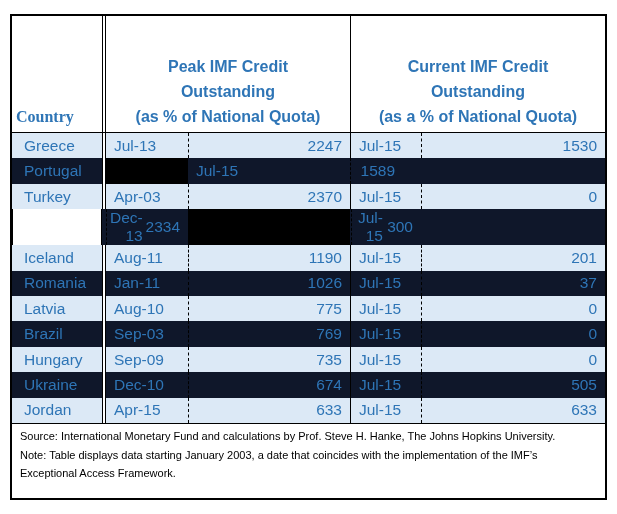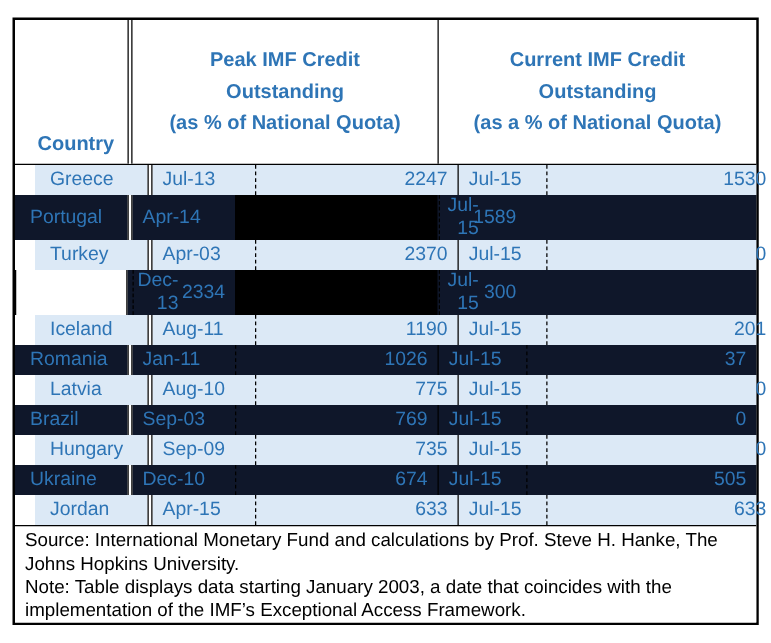--- a/index.html
+++ b/index.html
@@ -41,26 +41,27 @@
   .h-cell {
     display: flex;
     align-items: flex-end;
     color: var(--blue);
     font-weight: bold;
     font-size: 16px;
     line-height: 25px;
     white-space: pre-line;
   }
   .country-h {
-    padding: 0 0 3px 18px;
+    padding: 0 0 3px 4px;
+    font-family: Liberation Serif, serif;
   }
   .span-h {
     justify-content: center;
     text-align: center;
-    padding-bottom: 20px;
+    padding-bottom: 3px;
   }
   
   .vdiv-double {
     background: #ffffff;
     border-left: 1px solid var(--line);
     border-right: 1px solid var(--line);
   }
   .vdiv-solid {
     background: var(--line);
   }
@@ -69,21 +70,21 @@
     height: 290px;
     display: flex;
     flex-direction: column;
   }
   .row {
     flex: 1;
     display: grid;
     grid-template-columns: 90px 4px 82px 162px 1px 70px 184px;
     background: #0f172a;
   }
-  .row.alt { background: var(--alt-bg); margin-left: 16px; }
+  .row.alt { background: var(--alt-bg); }
   .row.alt .vdiv-double { background: #ffffff; }
   .cell {
     display: flex;
     align-items: center;
     color: var(--blue);
     font-size: 15.5px;
   }
   .cell.country { padding-left: 12px; }
   .cell.date    { padding-left: 8px; text-align: right; }
   .cell.value {
@@ -91,21 +92,21 @@
     padding-right: 8px;
     border-left: 1px dashed var(--line);
     padding-left: 44px;
   }
   
   .footer {
     flex: 1;
     border-top: 1px solid var(--line);
     padding: 3px 9px 0 8px;
     color: #000000;
-    font-size: 15px;
+    font-size: 11px;
     line-height: 18.5px;
     background: #ffffff;
   }
   .footer p { margin: 0; }
 </style>
 </head>
 <body>
 
 <div class="page">
   <div class="frame">
@@ -128,21 +129,20 @@
           <div class="vdiv-double"></div>
           <div class="cell date">Jul-13</div>
           <div class="cell value">2247</div>
           <div class="vdiv-solid"></div>
           <div class="cell date">Jul-15</div>
           <div class="cell value">1530</div>
         </div>
         <div class="row">
           <div class="cell country">Portugal</div>
           <div class="vdiv-double"></div>
-          <div class="cell date">Apr-14</div>
           <div class="vdiv-solid"></div>
           <div class="cell date">Jul-15</div>
           <div class="cell value">1589</div>
         </div>
         <div class="row alt">
           <div class="cell country">Turkey</div>
           <div class="vdiv-double"></div>
           <div class="cell date">Apr-03</div>
           <div class="cell value">2370</div>
           <div class="vdiv-solid"></div>

